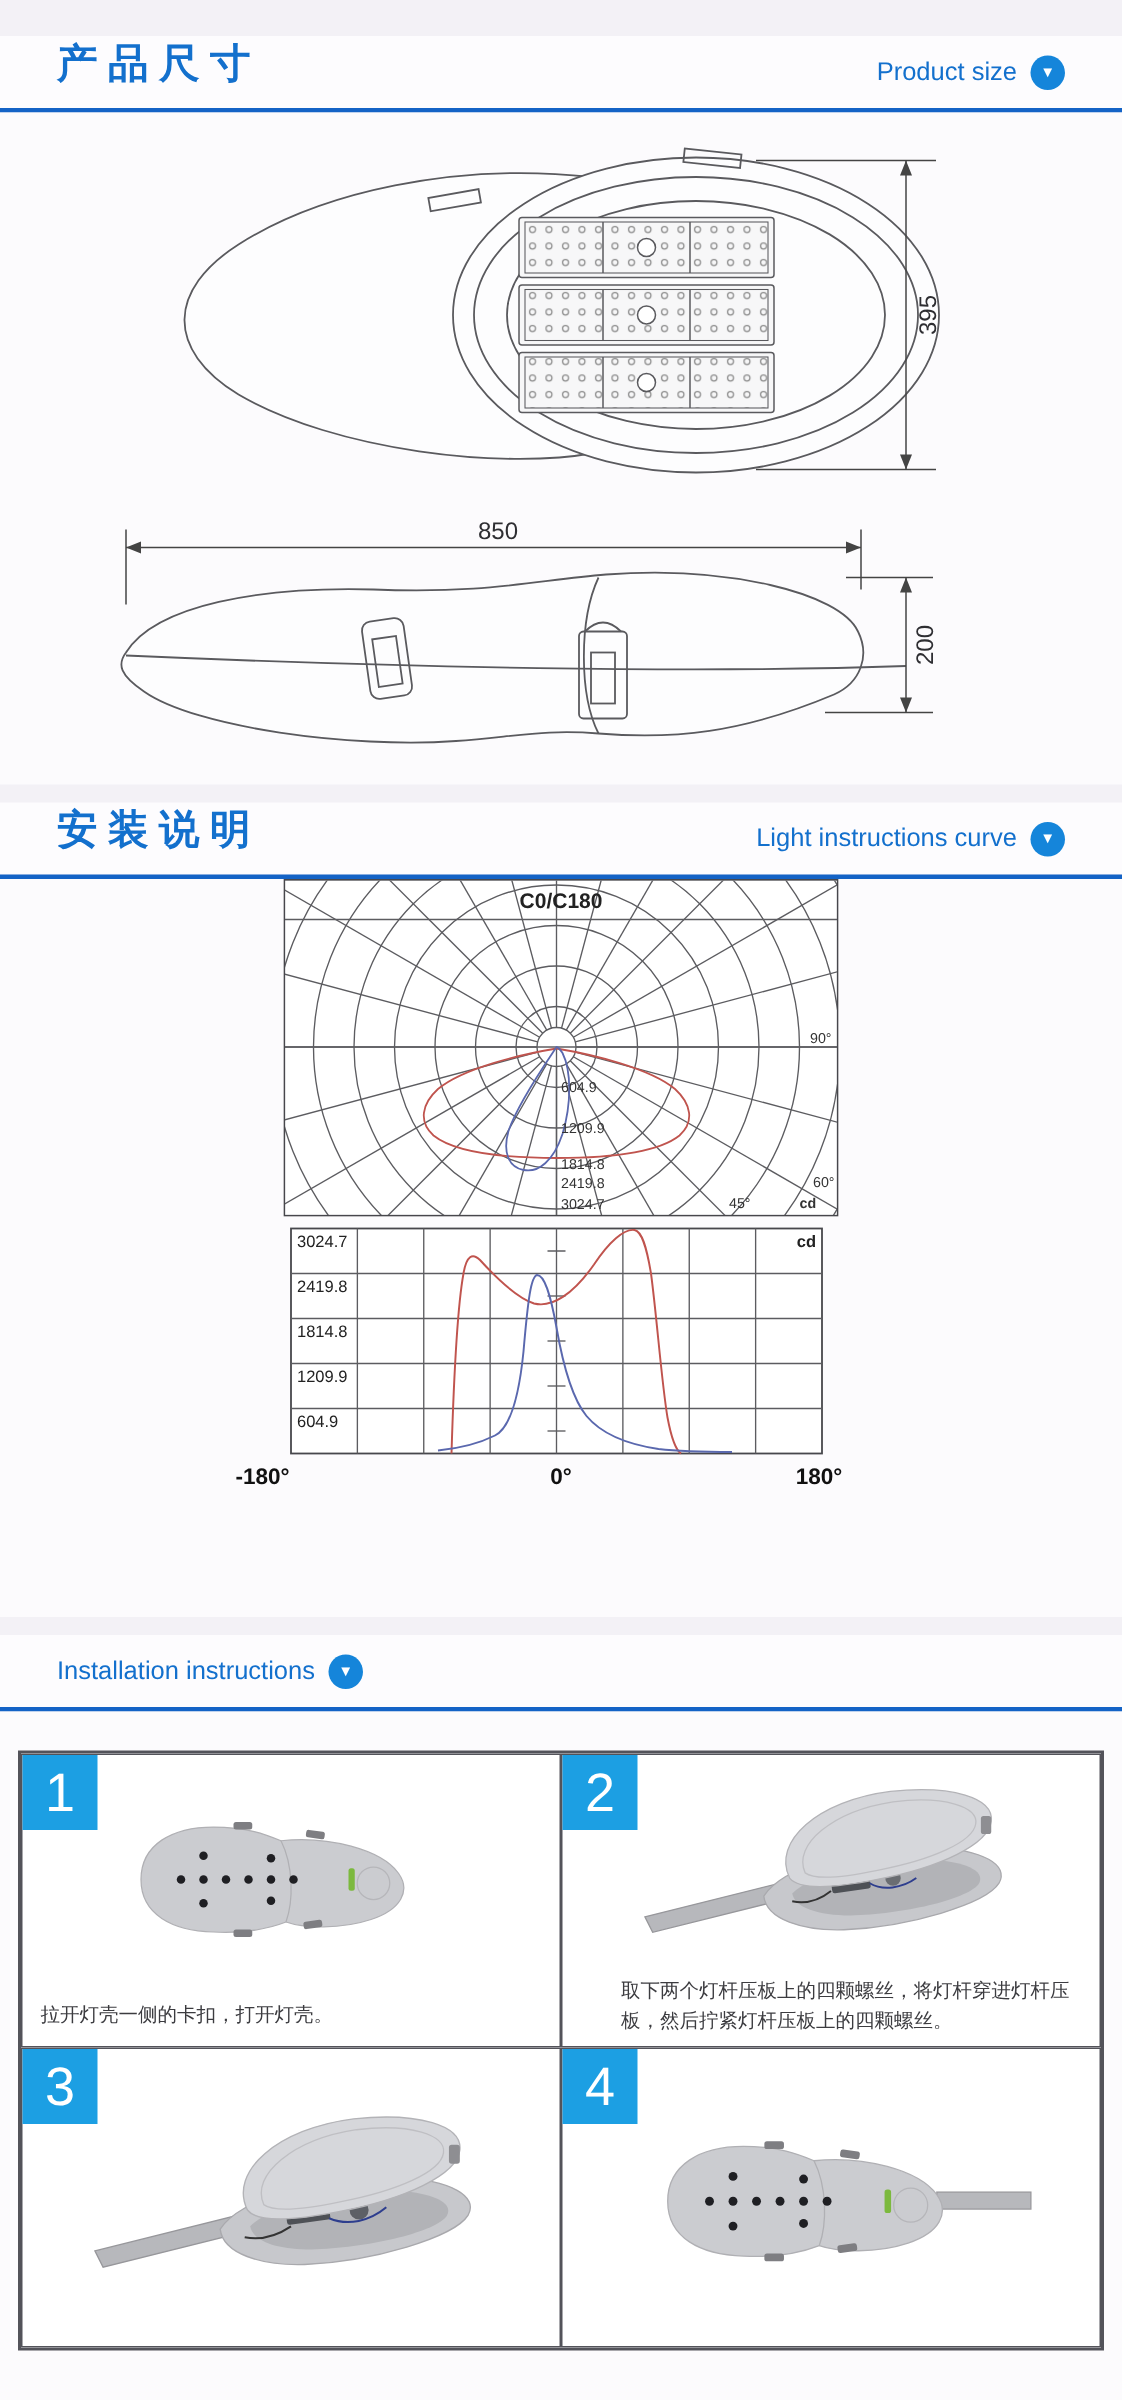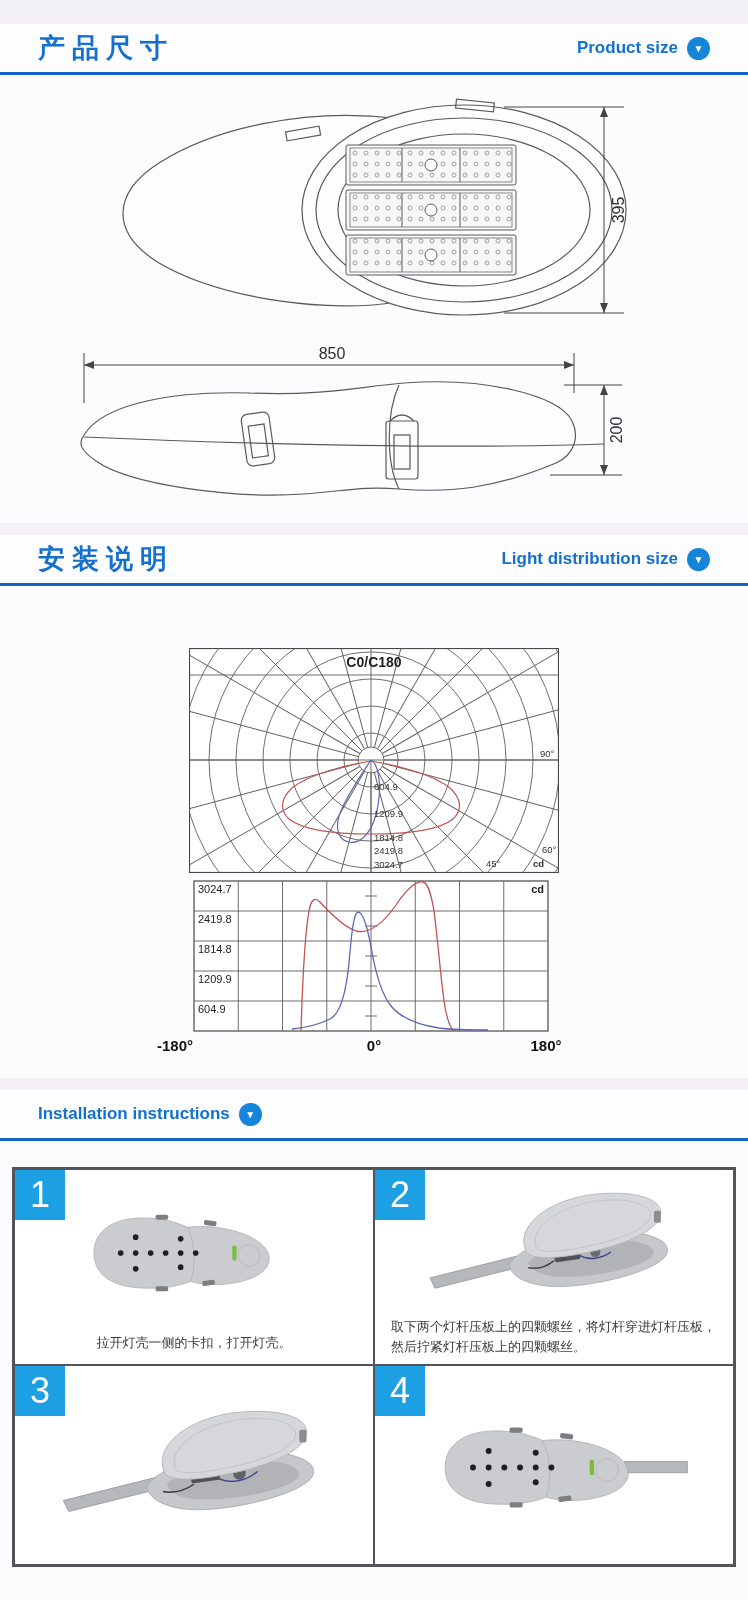--- a/index.html
+++ b/index.html
@@ -1,37 +1,37 @@
 <!DOCTYPE html>
 <html><head>
 <meta charset="utf-8">
 <style>
   html,body{margin:0;padding:0;background:#e9e7ec;}
   body{font-family:"Liberation Sans",sans-serif;}
   .page{width:748px;height:1600px;margin:0 auto;background:#f3f1f6;overflow:hidden;position:relative;}
-  .band{height:48px;background:#fdfcfe;display:flex;align-items:center;justify-content:space-between;padding:0 38px;}
+  .band{height:48px;background:#fdfcfe;display:flex;justify-content:space-between;padding:0 38px;}
   .band .zh{font-size:27px;font-weight:bold;color:#1370cd;letter-spacing:7px;margin:0;}
-  .band .en{display:flex;align-items:center;gap:9px;color:#1370cd;font-weight:bold;font-size:17px;}
+  .band .en{display:flex;align-items:center;gap:9px;color:#1370cd;font-weight:normal;font-size:17px;}
   .icon-circle{width:23px;height:23px;border-radius:50%;background:#1585da;color:#fff;font-size:10px;line-height:1;
                display:flex;align-items:center;justify-content:center;cursor:pointer;padding-top:1px;box-sizing:border-box;}
   .rule{height:3px;background:#1463c6;}
   .content{background:#fcfbfd;}
   .product-drawings{height:448px;box-sizing:border-box;padding-top:18px;}
-  .charts{height:492px;box-sizing:border-box;padding-top:62px;}
+  .charts{height:492px;box-sizing:border-box;}
   svg.block{display:block;margin:0 auto;}
   svg text{font-family:"Liberation Sans",sans-serif;}
   .mt16{margin-top:16px;}
   .install{height:459px;box-sizing:border-box;padding:26px 12px 0;}
   .install-grid{display:grid;grid-template-columns:1fr 1fr;grid-template-rows:196px 200px;border:2px solid #53535a;background:#fff;}
   .cell{position:relative;display:flex;flex-direction:column;background:#fff;border:1px solid #53535a;box-sizing:border-box;}
   .badge{position:absolute;top:0;left:0;width:50px;height:50px;background:#1c9fe3;color:#fff;font-size:36px;
          display:flex;align-items:center;justify-content:center;z-index:2;}
   .step-img{flex:1;display:flex;align-items:center;justify-content:center;padding-top:4px;}
-  .caption{text-align:center;font-size:13px;color:#3c3c40;padding:0 12px 12px;line-height:1.5;}
-  .cell.c2 .caption{text-align:left;padding:0 16px 8px;}
+  .caption{text-align:left;font-size:13px;color:#3c3c40;padding:0 12px 12px;line-height:1.5;}
+  .cell.c2 .caption{text-align:left;padding:0 16px 8px;margin-left:23px;}
   .gap12{height:12px;}
   .gap24{height:24px;}
 </style>
 </head>
 <body>
 
 <div class="page">
   <div class="gap24"></div>
 
   <header class="band">
@@ -123,21 +123,21 @@
       <path d="M540,132 l-4,-10 l8,0 Z" fill="#444"></path>
       <text x="558" y="87" transform="rotate(-90 558 87)" text-anchor="middle" font-size="16" fill="#2e2e32">200</text>
     </svg>
   </section>
 
   <div class="gap12"></div>
 
   <header class="band">
     <h2 class="zh">安装说明</h2>
     <div class="en">
-      <span>Light distribution size</span>
+      <span>Light instructions curve</span>
       <span class="icon-circle">▼</span>
     </div>
   </header>
   <div class="rule"></div>
 
   <section class="content charts">
     <svg class="block" width="370" height="225" viewBox="0 0 370 225">
       <defs>
           <clipPath id="pclip">
             <rect x="1" y="1" width="368" height="223"></rect>

